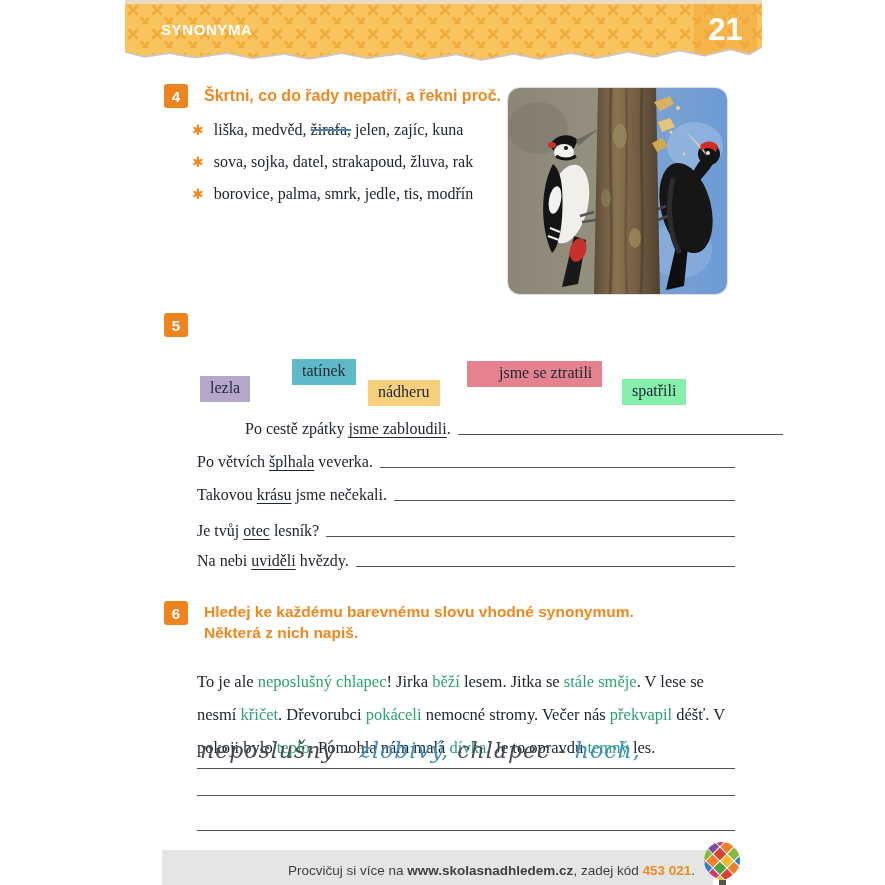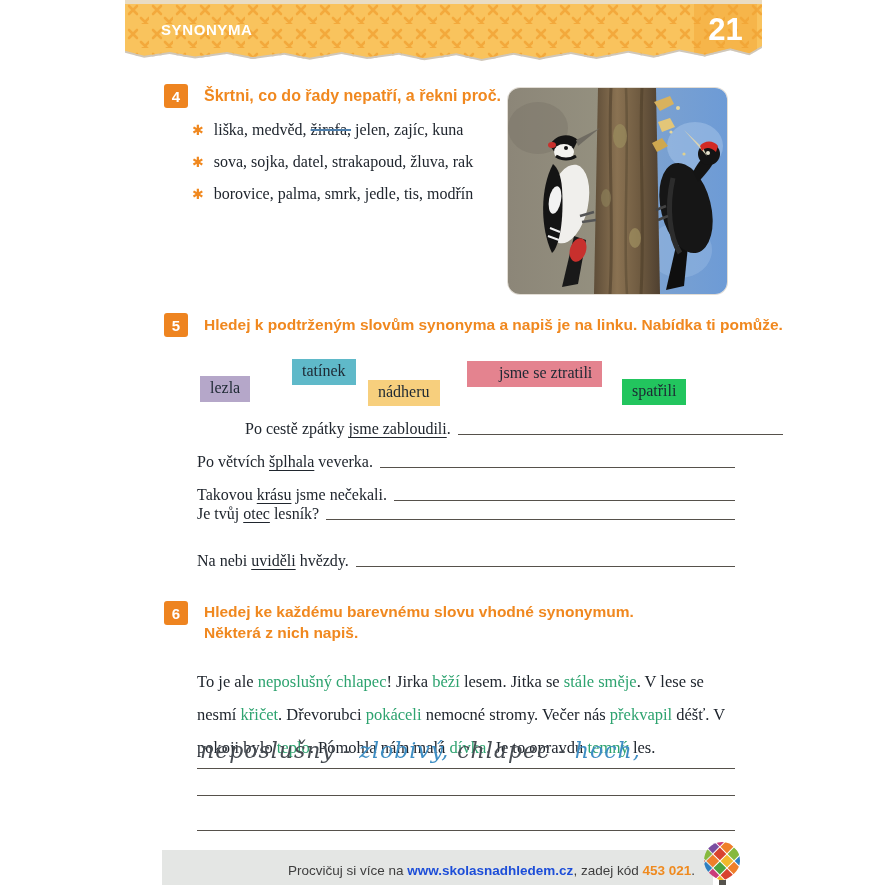--- a/index.html
+++ b/index.html
@@ -36,42 +36,42 @@
 
   .photo{position:absolute;left:508px;top:88px;width:219px;height:206px;border-radius:12px;
          overflow:hidden;box-shadow:0 0 0 1px #e2ddd5;}
 
   
   .chip{position:absolute;padding:3px 10px 5px;font-size:16px;color:#1d2833;}
   #chip-0{left:200px;top:376px;background:#b5a7c9;}
   #chip-1{left:292px;top:359px;background:#5fb9c9;}
   #chip-2{left:368px;top:380px;background:#f7cf7d;}
   #chip-3{left:467px;top:361px;background:#e4838f;padding-left:32px;}
-  #chip-4{left:622px;top:379px;background:#22c55e;}
+  #chip-4{left:622px;top:379px;background:#86efac;}
 
   .sentence{position:absolute;left:197px;width:538px;display:flex;font-size:16px;}
   .sentence .underlined{text-decoration:underline;text-underline-offset:3px;
                         text-decoration-thickness:1.2px;}
   .sentence .write-line{flex:1;border-bottom:1.2px solid #56514b;margin:0 0 3px 7px;align-self:flex-end;}
-  #sent-0{top:420px;margin-left:48px;} #sent-1{top:453px;} #sent-2{top:486px;} #sent-3{top:505px;justify-content:flex-end;} #sent-4{top:552px;}
+  #sent-0{top:420px;margin-left:48px;} #sent-1{top:453px;} #sent-2{top:486px;} #sent-3{top:522px;justify-content:flex-end;} #sent-4{top:552px;}
 
   
   .paragraph{position:absolute;left:197px;top:648px;width:540px;font-size:16.5px;line-height:33px;}
   .paragraph .hl{color:#2da36f;}
   .hand{position:absolute;left:200px;top:738px;font-family:"DejaVu Serif",serif;font-style:italic;
         font-size:22px;letter-spacing:1px;color:#474c52;white-space:nowrap;}
   .hand .blue{color:#3e8ec4;}
   .rule{position:absolute;left:197px;width:538px;height:0;border-top:1.2px solid #56514b;}
   #rule-hand{top:768px;} #rule-a{top:795px;} #rule-b{top:830px;}
 
   
   .footer-bar{position:absolute;left:162px;top:850px;width:551px;height:35px;background:#e4e6e4;}
   .footer-text{position:absolute;right:190px;top:863px;font-family:"Liberation Sans",sans-serif;
                font-size:13.5px;color:#3e3e3e;white-space:nowrap;}
-  .footer-text .b{font-weight:bold;color:#1d4ed8;}
+  .footer-text .b{font-weight:bold;color:#404040;}
   .footer-text .code{font-weight:bold;color:#ef8a1f;}
   .balloon{position:absolute;left:699px;top:841px;width:47px;height:44px;}
 </style>
 </head>
 <body>
 
 <div id="page">
 
   <div class="banner-wrap">
     <div class="banner">
@@ -167,21 +167,20 @@
         <circle cx="201" cy="66" r="11" fill="#141414"></circle>
         <path d="M195,60 L176,42 L199,68 Z" fill="#d8d2b4"></path>
         <path d="M192,58 C196,52 206,52 210,58 L208,64 C203,59 197,59 194,63 Z" fill="#d22a24"></path>
         <circle cx="200" cy="65" r="2" fill="#e8e4cf"></circle>
         <path d="M158,118 L148,122 M160,128 L150,132" stroke="#444444" stroke-width="2.5"></path>
       </g>
     </svg>
   </div>
 
   <div class="badge" style="top:313px">5</div>
-  <div class="ex-title" style="top:316px">Hledej k podtrženým slovům synonyma a napiš je na linku. Nabídka ti pomůže.</div>
 
   <div class="chip" id="chip-0">lezla</div>
   <div class="chip" id="chip-1">tatínek</div>
   <div class="chip" id="chip-2">nádheru</div>
   <div class="chip" id="chip-3">jsme se ztratili</div>
   <div class="chip" id="chip-4">spatřili</div>
 
   <div class="sentence" id="sent-0">
     <span><span>Po cestě zpátky </span><span class="underlined">jsme zabloudili</span><span>.</span></span>
     <div class="write-line"></div>

